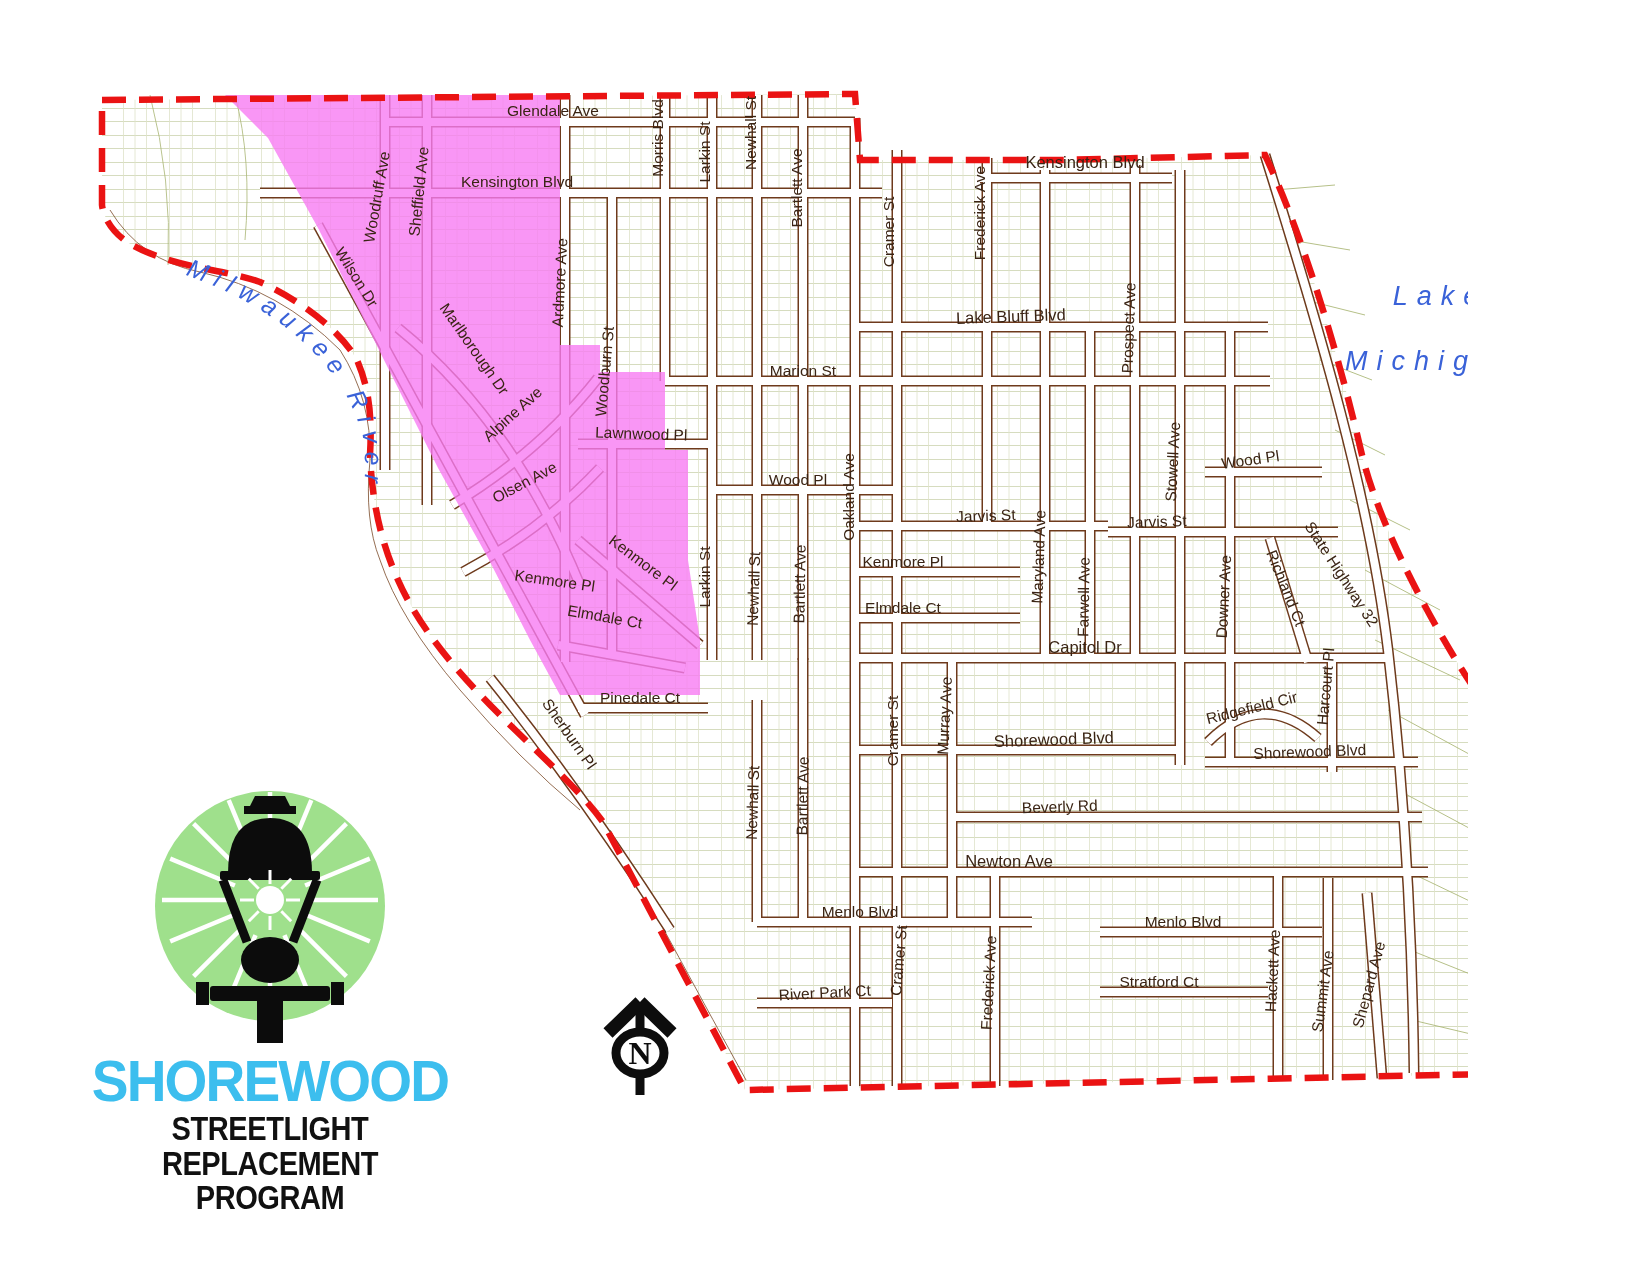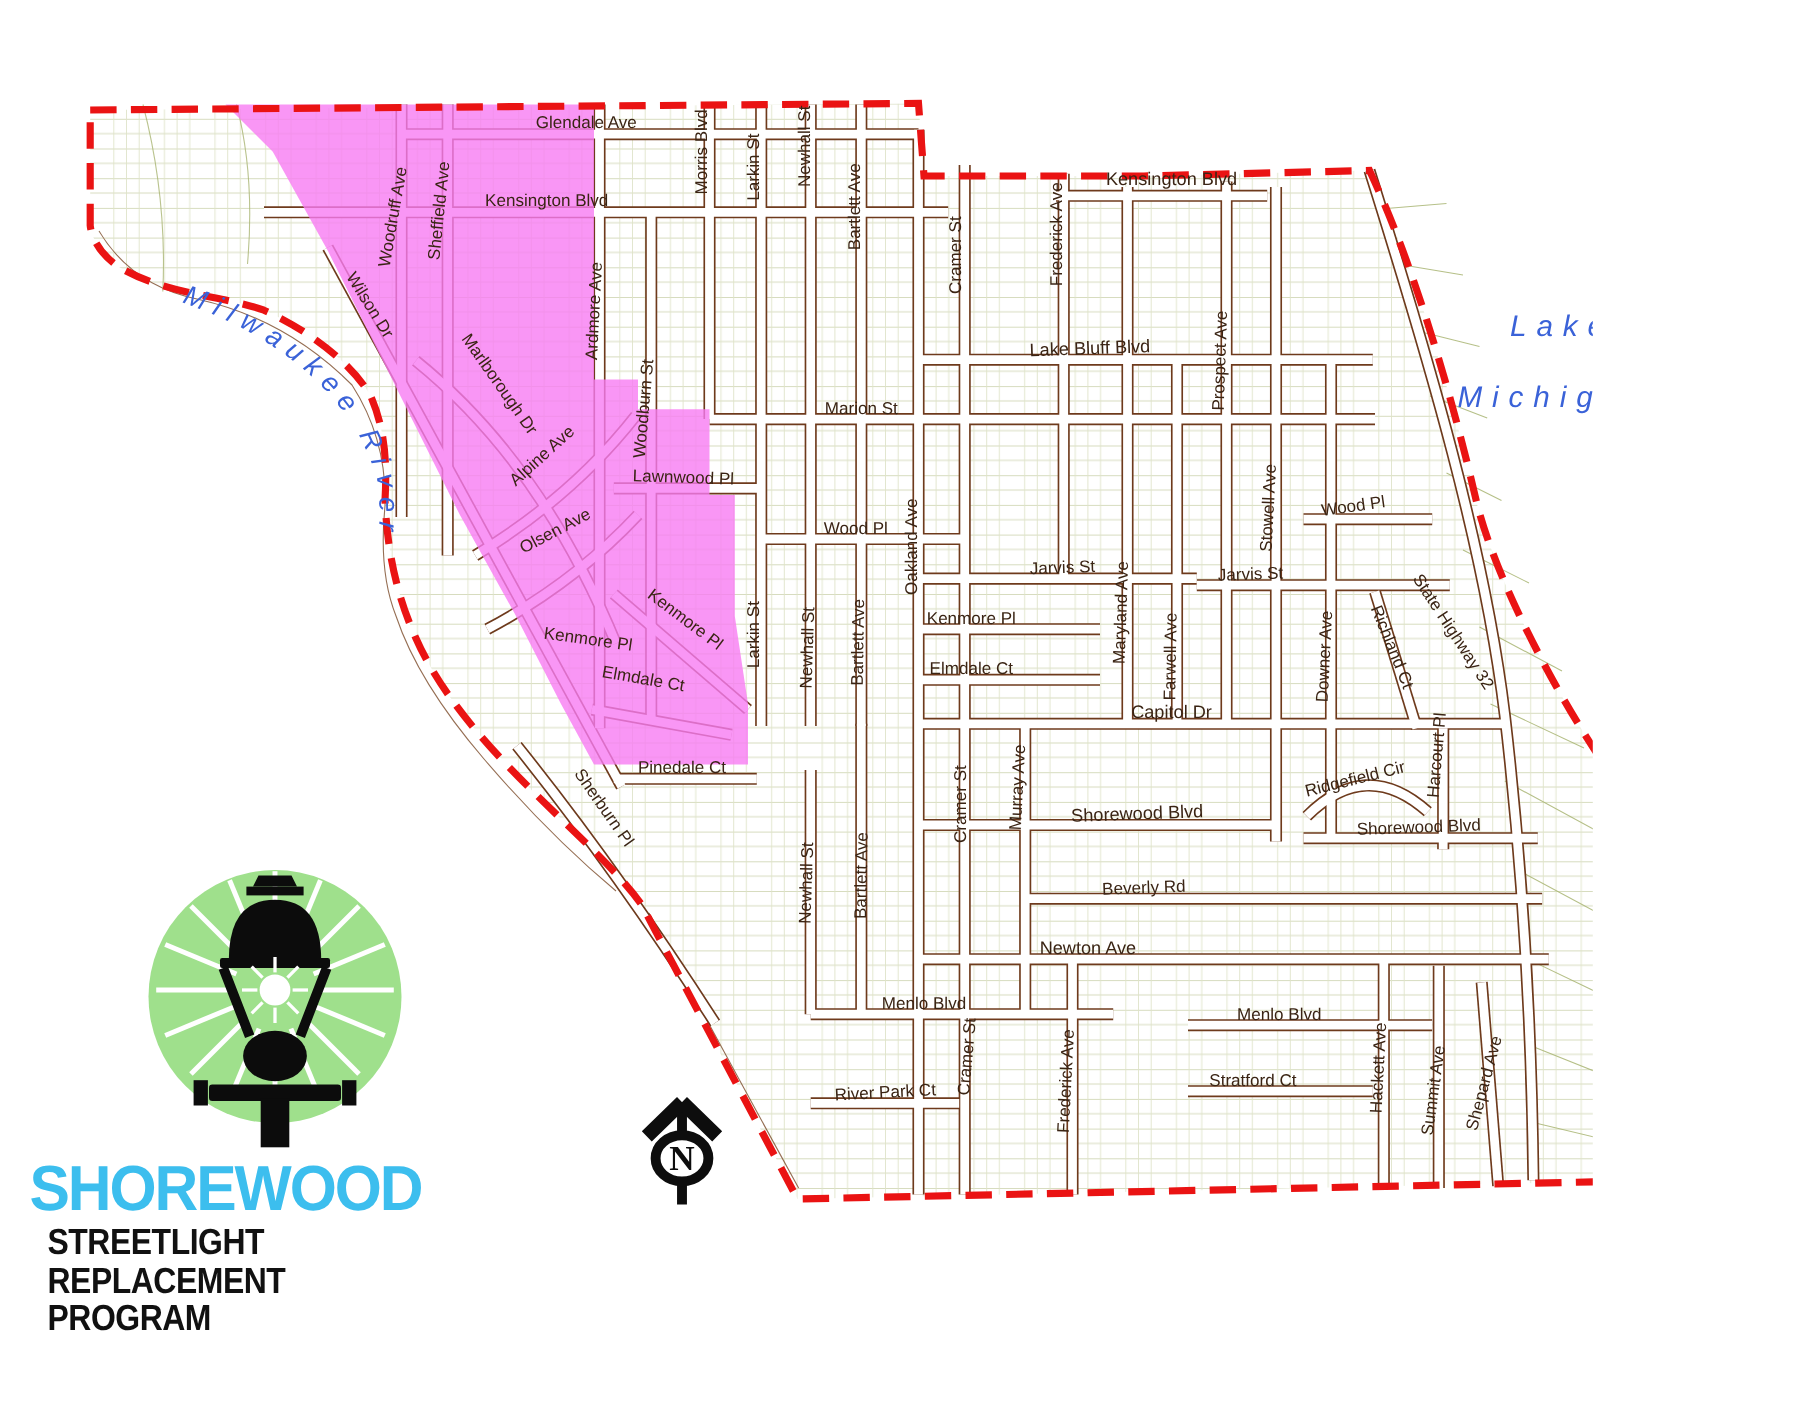--- a/index.html
+++ b/index.html
@@ -1,27 +1,27 @@
 <!DOCTYPE html>
 <html><head>
 <meta charset="utf-8">
 <style>
   html,body{margin:0;padding:0;background:#ffffff;}
   #stage{position:relative;width:1448px;height:1275px;background:#ffffff;overflow:hidden;
-         font-family:"Liberation Sans",sans-serif;}
+         font-family:"Liberation Sans",sans-serif;margin-left:20px;}
   #mapsvg{position:absolute;left:0;top:0;}
   .lbl{font-family:"Liberation Sans",sans-serif;font-size:15.5px;fill:#3A2414;text-anchor:middle;}
   .lbl-big{font-size:16.5px;}
   .water-lbl{font-family:"Liberation Sans",sans-serif;font-style:italic;fill:#3A62D8;
              text-anchor:middle;font-size:27px;letter-spacing:9px;}
   .river-lbl{font-family:"Liberation Sans",sans-serif;font-style:italic;fill:#3A62D8;
              font-size:25px;letter-spacing:8px;}
   .road-casing path,.road-casing use{stroke:#6E3A1C;stroke-width:11;fill:none;}
   .road-fill use{stroke:#FFFFFF;stroke-width:8;fill:none;}
-  .logo-text{position:absolute;left:15px;top:1052px;width:470px;text-align:left;}
+  .logo-text{position:absolute;left:15px;top:1052px;width:470px;text-align:center;}
   .brand-name{font-weight:bold;font-size:58px;color:#3CBEEE;letter-spacing:-2px;
               transform:scaleX(.95);transform-origin:center;line-height:1.0;}
   .brand-sub1{font-weight:bold;font-size:33px;color:#111111;letter-spacing:-.5px;
               transform:scaleX(.88);transform-origin:center;line-height:1.05;margin-top:2px;}
   .brand-sub2{font-weight:bold;font-size:33px;color:#111111;letter-spacing:-.5px;
               transform:scaleX(.88);transform-origin:center;line-height:1.05;}
   .banner{position:absolute;left:753px;top:1118px;width:705px;height:112px;
           background:#FB7DF8;border:3px solid #E94FE0;display:flex;align-items:center;
           justify-content:center;box-sizing:border-box;}
   .banner-text{font-weight:bold;font-size:43px;color:#0D0D0D;white-space:pre;

